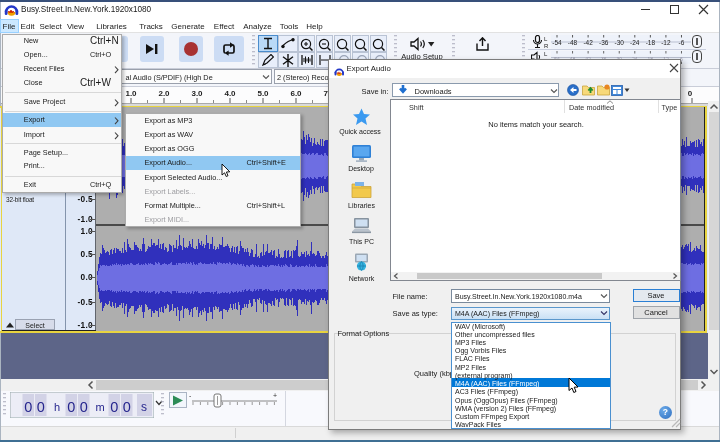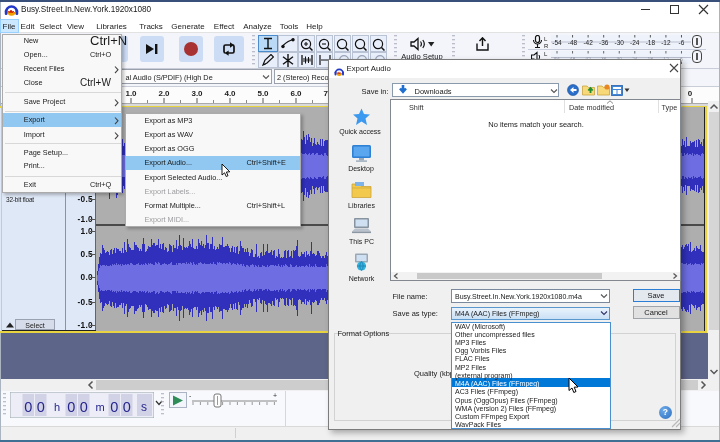--- a/index.html
+++ b/index.html
@@ -369,21 +369,21 @@
       <rect x="25" y="2" width="7" height="13" rx="2" fill="#fdfdfd" stroke="#777"></rect>
       <path d="M28.5 4 V13" stroke="#999" stroke-width="1"></path>
     </svg>
 <div class="abs" style="left:284.5px;top:390.5px;width:1px;height:35px;background:#d4d7e0"></div>
 <div class="abs" style="left:1px;top:425.5px;width:718px;height:14.5px;background:#f0f0f0;border-top:1px solid #d9d9d9"></div>
 <div style="position:absolute;left:9px;top:429.5px;font-size:7.5px;line-height:9.5px;color:#333;white-space:nowrap;margin-top:8px;">Stopped.</div>
 <div class="abs" style="left:235px;top:428px;width:1px;height:10px;background:#d0d0d0"></div>
 <div class="abs" style="left:0px;top:440px;width:720px;height:2px;background:#3f6f93"></div>
 <div class="abs" style="left:2px;top:33.8px;width:119.8px;height:159.7px;background:#f8f8f8;border:1px solid #ababab;box-shadow:2px 2px 3px rgba(0,0,0,0.25);z-index:10"></div>
 <div style="position:absolute;left:23.8px;top:36.1px;font-size:7.3px;line-height:9.3px;color:#1a1a1a;white-space:nowrap;z-index:12">New</div>
-<div style="position:absolute;left:90px;top:36.1px;font-size:13px;line-height:9.3px;color:#1a1a1a;white-space:nowrap;z-index:12">Ctrl+N</div>
+<div style="position:absolute;left:90px;top:36.1px;font-size:10px;line-height:9.3px;color:#1a1a1a;white-space:nowrap;z-index:12">Ctrl+N</div>
 <div style="position:absolute;left:23.8px;top:49.9px;font-size:7.3px;line-height:9.3px;color:#1a1a1a;white-space:nowrap;z-index:12">Open...</div>
 <div style="position:absolute;left:90px;top:49.9px;font-size:7.3px;line-height:9.3px;color:#1a1a1a;white-space:nowrap;z-index:12">Ctrl+O</div>
 <div style="position:absolute;left:23.8px;top:64.4px;font-size:7.3px;line-height:9.3px;color:#1a1a1a;white-space:nowrap;z-index:12">Recent Files</div>
 <svg class="abs" style="left:114px;top:65.5px;z-index:12" width="5" height="8">
       <path d="M1 0.5 L4 3.8 L1 7" stroke="#444" stroke-width="1.1" fill="none"></path>
     </svg>
 <div style="position:absolute;left:23.8px;top:78.4px;font-size:7.3px;line-height:9.3px;color:#1a1a1a;white-space:nowrap;z-index:12">Close</div>
 <div style="position:absolute;left:80px;top:78.4px;font-size:10px;line-height:9.3px;color:#1a1a1a;white-space:nowrap;z-index:12">Ctrl+W</div>
 <div class="abs" style="left:5px;top:91.5px;width:116px;height:1px;background:#d8d8d8;z-index:11"></div>
 <div style="position:absolute;left:23.8px;top:97.4px;font-size:7.3px;line-height:9.3px;color:#1a1a1a;white-space:nowrap;z-index:12">Save Project</div>

